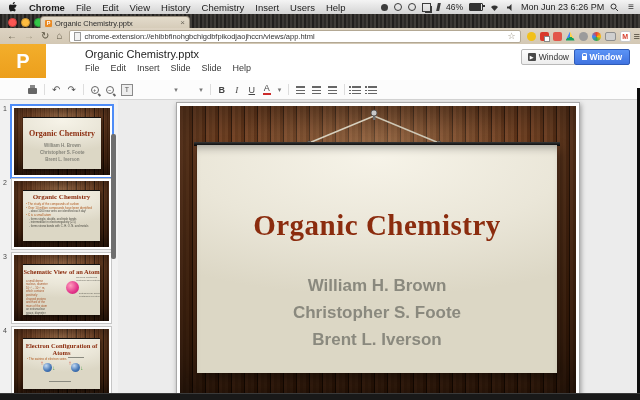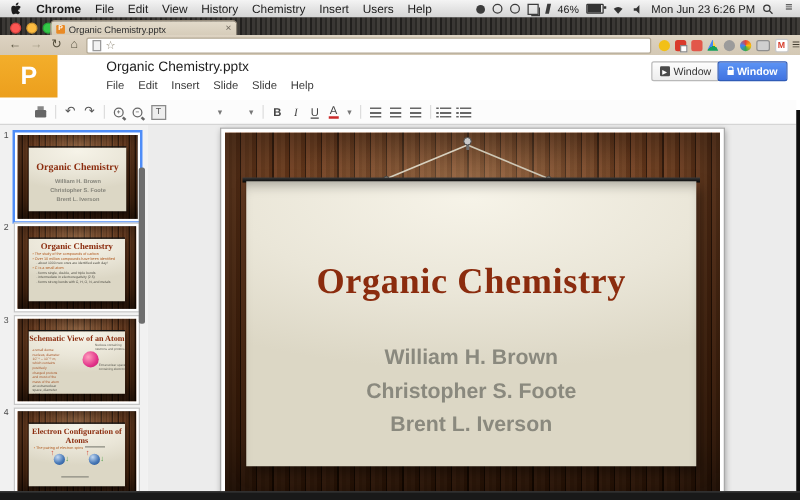--- a/index.html
+++ b/index.html
@@ -227,20 +227,21 @@
     </div>
   </div>
 
   <div class="chrome-toolbar">
     <span class="nav-glyph">←</span>
     <span class="nav-glyph dis">→</span>
     <span class="nav-glyph">↻</span>
     <span class="nav-glyph">⌂</span>
     <div class="omnibox">
       <span class="doc-ico"></span>
+      <span class="url">chrome-extension://ehibbfinohgbchigdbfpikodjaojhccn/views/app.html</span>
       <span class="star">☆</span>
     </div>
     <div class="ext-icons">
       <span class="ext yellow"></span>
       <span class="ext redbadge"></span>
       <span class="ext red"></span>
       <span class="ext drive"></span>
       <span class="ext gray"></span>
       <span class="ext rainbow"></span>
       <span class="ext monitor"></span>

